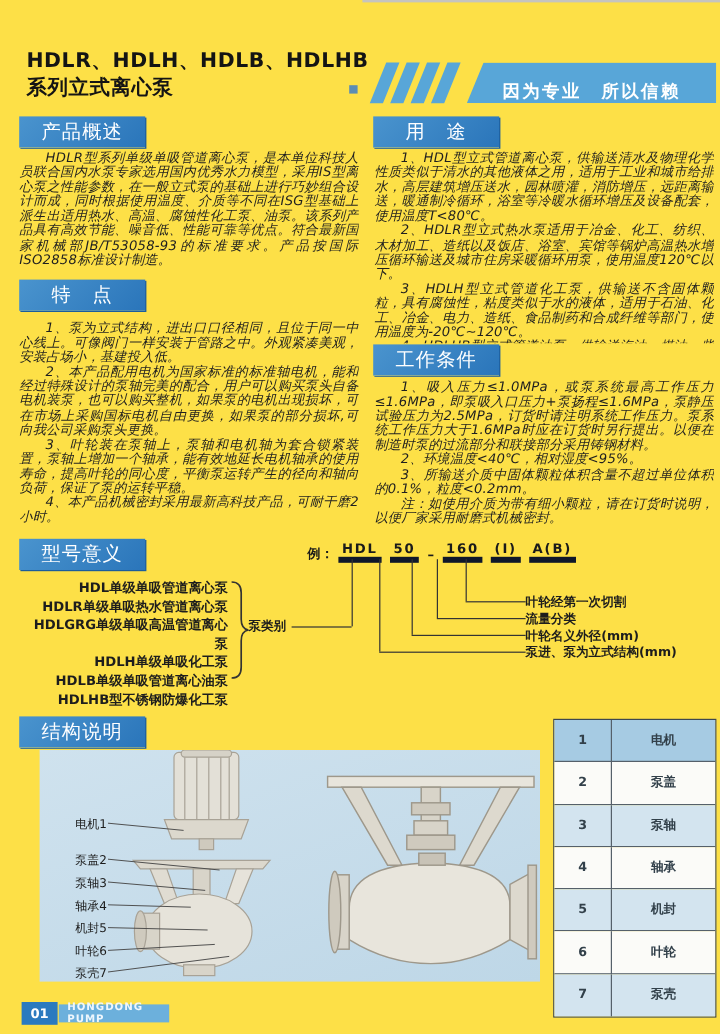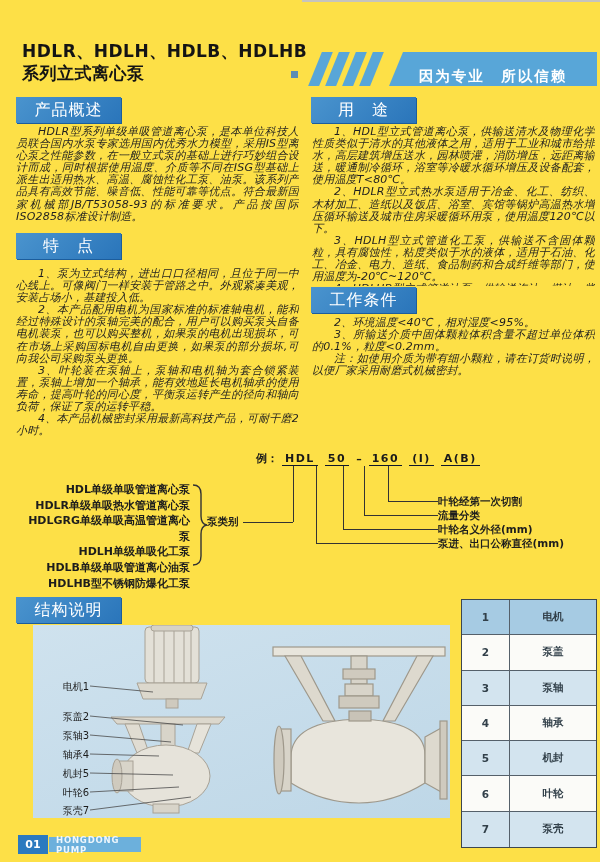--- a/index.html
+++ b/index.html
@@ -29,21 +29,21 @@
 
   
   .txt { position:absolute; width:283px; overflow:hidden; text-align:justify;
          font-size:11px; line-height:12.1px; letter-spacing:0.2px; color:#1f1f1f;font-style:italic; }
   .txt p { text-indent:2em; margin:0; }
 
   
   .example { position:absolute; left:256px; top:451px; font-size:11px; font-weight:bold; color:#1a1a1a;
              display:flex; align-items:flex-end; }
   .example .pfx { margin-right:4px; }
-  .example .part { border-bottom:1px solid #0f172a; padding:0 3px; margin-right:7px; letter-spacing:1.5px; }
+  .example .part { border-bottom:5px solid #0f172a; padding:0 3px; margin-right:7px; letter-spacing:1.5px; }
   .example .dash { margin-right:7px; }
   .vline { position:absolute; width:1px; background:#333; }
   .hline { position:absolute; height:1px; background:#333; }
   .type-list { position:absolute; left:28px; top:482px; width:162px; text-align:right;
                font-size:11px; font-weight:bold; line-height:15.6px; color:#1d1d1d; }
   .brace { position:absolute; left:192px; top:484px; }
   .cat-label { position:absolute; left:207px; top:515px; font-size:10.5px; font-weight:bold; color:#1d1d1d; }
   .callout { position:absolute; left:438px; font-size:10.5px; font-weight:bold; color:#1d1d1d; white-space:nowrap; }
 
   
@@ -90,20 +90,21 @@
     <div class="stripe" style="left:55px"></div>
     <div class="bar">
       <span>因为专业　所以信赖</span>
     </div>
   </div>
 
   <div class="sec-h" style="left:16px; top:97px">产品概述</div>
   <div class="sec-h" style="left:16px; top:233px">特　点</div>
   <div class="sec-h" style="left:311px; top:97px">用　途</div>
   <div class="sec-h" style="left:311px; top:287px">工作条件</div>
+  <div class="sec-h" style="left:16px; top:449px">型号意义</div>
   <div class="sec-h" style="left:16px; top:597px">结构说明</div>
 
   <div class="txt" style="left:16px; top:126px; height:106px">
     <p>HDLR型系列单级单吸管道离心泵，是本单位科技人员联合国内水泵专家选用国内优秀水力模型，采用IS型离心泵之性能参数，在一般立式泵的基础上进行巧妙组合设计而成，同时根据使用温度、介质等不同在ISG型基础上派生出适用热水、高温、腐蚀性化工泵、油泵。该系列产品具有高效节能、噪音低、性能可靠等优点。符合最新国家机械部JB/T53058-93的标准要求。产品按国际ISO2858标准设计制造。</p>
   </div>
 
   <div class="txt" style="left:16px; top:268px; height:190px">
     <p>1、泵为立式结构，进出口口径相同，且位于同一中心线上。可像阀门一样安装于管路之中。外观紧凑美观，安装占场小，基建投入低。</p>
     <p>2、本产品配用电机为国家标准的标准轴电机，能和经过特殊设计的泵轴完美的配合，用户可以购买泵头自备电机装泵，也可以购买整机，如果泵的电机出现损坏，可在市场上采购国标电机自由更换，如果泵的部分损坏,可向我公司采购泵头更换。</p>
     <p>3、叶轮装在泵轴上，泵轴和电机轴为套合锁紧装置，泵轴上增加一个轴承，能有效地延长电机轴承的使用寿命，提高叶轮的同心度，平衡泵运转产生的径向和轴向负荷，保证了泵的运转平稳。</p>
@@ -111,20 +112,21 @@
   </div>
 
   <div class="txt" style="left:312px; top:126px; height:160px">
     <p>1、HDL型立式管道离心泵，供输送清水及物理化学性质类似于清水的其他液体之用，适用于工业和城市给排水，高层建筑增压送水，园林喷灌，消防增压，远距离输送，暖通制冷循环，浴室等冷暖水循环增压及设备配套，使用温度T&lt;80℃。</p>
     <p>2、HDLR型立式热水泵适用于冶金、化工、纺织、木材加工、造纸以及饭店、浴室、宾馆等锅炉高温热水增压循环输送及城市住房采暖循环用泵，使用温度120℃以下。</p>
     <p>3、HDLH型立式管道化工泵，供输送不含固体颗粒，具有腐蚀性，粘度类似于水的液体，适用于石油、化工、冶金、电力、造纸、食品制药和合成纤维等部门，使用温度为-20℃~120℃。</p>
     <p>4、HDLHB型立式管道油泵，供输送汽油、煤油、柴油。</p>
   </div>
 
   <div class="txt" style="left:312px; top:317px; height:156px">
+    <p>1、吸入压力≤1.0MPa，或泵系统最高工作压力≤1.6MPa，即泵吸入口压力+泵扬程≤1.6MPa，泵静压试验压力为2.5MPa，订货时请注明系统工作压力。泵系统工作压力大于1.6MPa时应在订货时另行提出。以便在制造时泵的过流部分和联接部分采用铸钢材料。</p>
     <p>2、环境温度&lt;40℃，相对湿度&lt;95%。</p>
     <p>3、所输送介质中固体颗粒体积含量不超过单位体积的0.1%，粒度&lt;0.2mm。</p>
     <p>注：如使用介质为带有细小颗粒，请在订货时说明，以便厂家采用耐磨式机械密封。</p>
   </div>
 
   <div class="example">
     <span class="pfx">例：</span>
     <span class="part">HDL</span>
     <span class="part">50</span>
     <span class="dash">–</span>
@@ -156,21 +158,21 @@
   <div class="brace">
     <svg width="16" height="82" viewBox="0 0 16 82">
       <path d="M1,1 Q9,1 9,10 L9,32 Q9,40 15,41 Q9,42 9,50 L9,72 Q9,81 1,81" fill="none" stroke="#333" stroke-width="1.4"></path>
     </svg>
   </div>
   <div class="cat-label">泵类别</div>
 
   <div class="callout" style="top:495px">叶轮经第一次切割</div>
   <div class="callout" style="top:509px">流量分类</div>
   <div class="callout" style="top:523px">叶轮名义外径(mm)</div>
-  <div class="callout" style="top:537px">泵进、出口公称直径(mm)</div>
+  <div class="callout" style="top:537px">泵进、泵为立式结构(mm)</div>
 
   <div class="panel">
     <svg class="pump-svg" width="417" height="193" viewBox="0 0 417 193">
       <g stroke="#a8a296" stroke-width="1" fill="#e3e0d7">
         <rect x="112" y="2" width="54" height="56" rx="4"></rect>
         <line x1="121" y1="6" x2="121" y2="58"></line>
           <line x1="131" y1="4" x2="131" y2="58"></line>
         <line x1="141" y1="4" x2="141" y2="58"></line>
           <line x1="151" y1="4" x2="151" y2="58"></line>
         <line x1="158" y1="6" x2="158" y2="58"></line>

